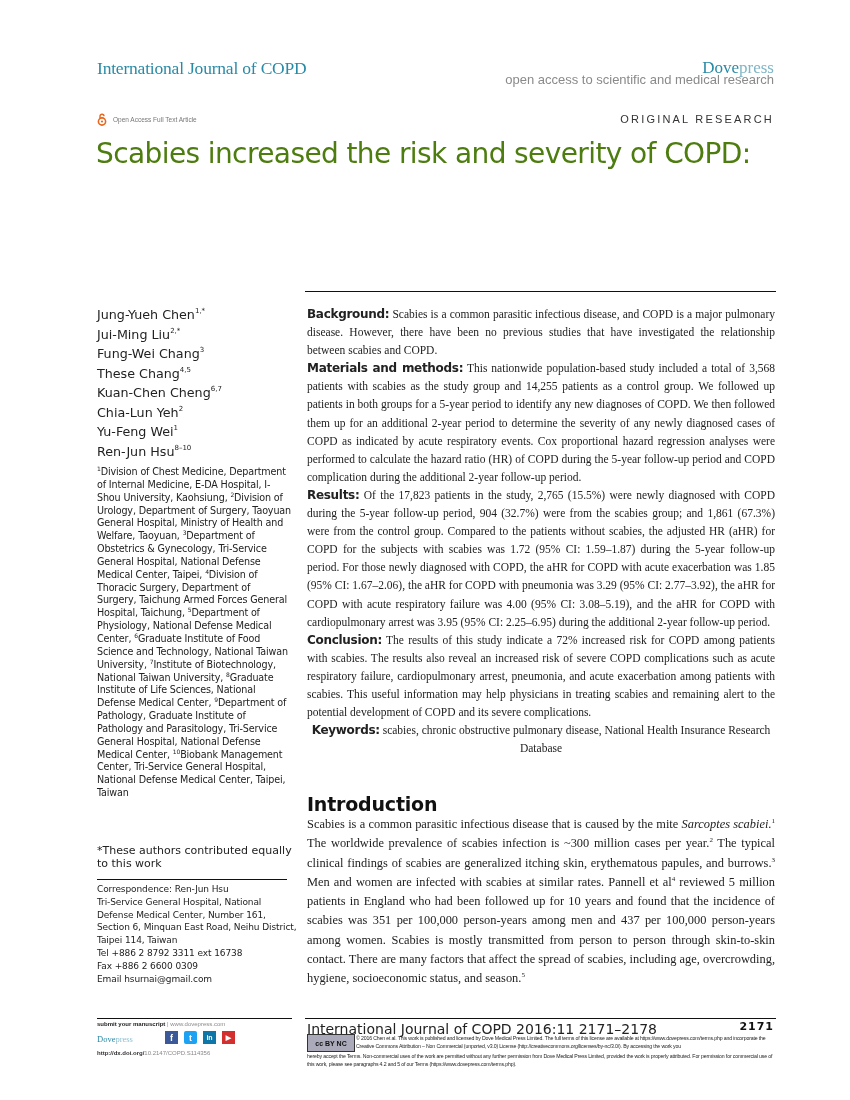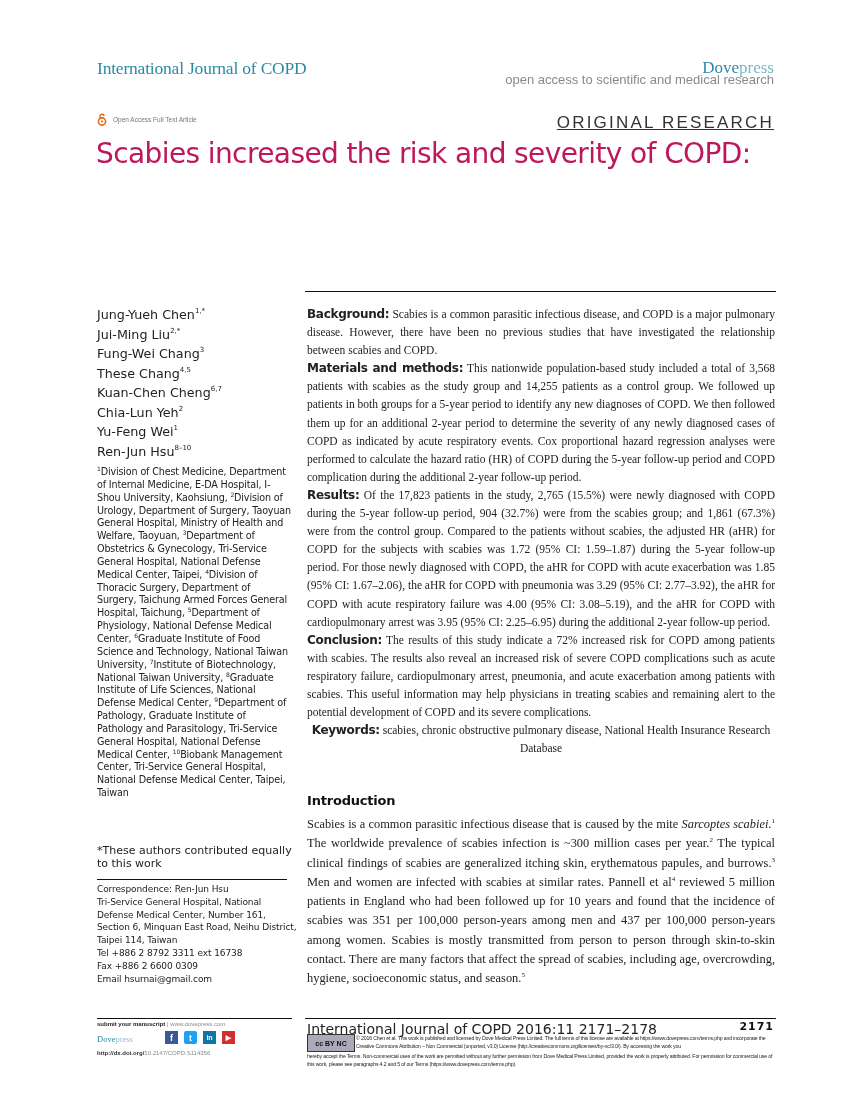--- a/index.html
+++ b/index.html
@@ -4,34 +4,34 @@
 <style>
   html, body { margin:0; padding:0; background:#ffffff; }
   body { width:850px; height:1100px; position:relative; overflow:hidden; color:#1a1a1a; }
   .abs { position:absolute; }
   .journal-name { left:97px; top:58px; font-family:"Liberation Serif", serif; font-size:17.5px; color:#2a8aa6; letter-spacing:-0.2px; }
   .dovepress { right:76px; top:58px; font-family:"Liberation Serif", serif; font-size:17px; color:#2a8aa6; }
   .dovepress .press { color:#7fb5c6; }
   .tagline { right:76px; top:72px; font-family:Liberation Sans, sans-serif; font-size:13px; color:#8a8a8a; }
   .oa-row { left:97px; top:113px; display:flex; align-items:center; gap:6px; font-family:"Liberation Sans", sans-serif; font-size:6.5px; color:#777; }
   .oa-icon { width:10px; height:13px; }
-  .orig { right:76px; top:113px; font-family:"Liberation Sans", sans-serif; font-size:17px; letter-spacing:2.2px; color:#333;text-decoration:underline; }
-  .title { left:96px; top:135px; font-family:"DejaVu Sans", sans-serif; font-size:28px; line-height:38px; color:#be185d; letter-spacing:-0.6px; width:700px; font-weight:normal; }
+  .orig { right:76px; top:113px; font-family:"Liberation Sans", sans-serif; font-size:11px; letter-spacing:2.2px; color:#333; }
+  .title { left:96px; top:135px; font-family:"DejaVu Sans", sans-serif; font-size:28px; line-height:38px; color:#4d7c0f; letter-spacing:-0.6px; width:700px; font-weight:normal; }
   .top-rule { left:305px; top:291px; width:471px; height:1px; background:#111; }
   .authors { left:97px; top:305px; font-family:"DejaVu Sans", sans-serif; font-size:12.7px; line-height:19.5px; color:#222; }
   .authors sup { font-size:7px; vertical-align:6px; line-height:0; }
   .affil { left:97px; top:466px; width:195px; font-family:"DejaVu Sans", sans-serif; font-size:9.6px; line-height:12.85px; color:#222; letter-spacing:-0.15px; }
   .affil sup { font-size:6px; vertical-align:4px; line-height:0; }
   .equal { left:97px; top:845px; width:195px; font-family:"DejaVu Sans", sans-serif; font-size:11px; line-height:12.85px; color:#222; }
   .left-rule { left:97px; top:879px; width:190px; height:1px; background:#111; }
   .corr { left:97px; top:883px; width:200px; font-family:"DejaVu Sans", sans-serif; font-size:9px; line-height:12.8px; color:#222; letter-spacing:-0.1px; }
   .abstract { left:307px; top:305px; width:468px; font-family:"Liberation Serif", serif; font-size:11.5px; line-height:18.1px; color:#222; text-align:justify; }
   .abstract p { margin:0; }
   .abstract .lbl { font-family:"DejaVu Sans", sans-serif; font-weight:bold; font-size:12px; letter-spacing:-0.3px; }
-  .intro-h { left:307px; top:793px; font-family:"DejaVu Sans", sans-serif; font-weight:bold; font-size:13px; color:#111; letter-spacing:-0.2px; }
+  .intro-h { left:307px; top:793px; font-family:"DejaVu Sans", sans-serif; font-weight:bold; font-size:19px; color:#111; letter-spacing:-0.2px; }
   .intro { left:307px; top:815px; width:468px; font-family:"Liberation Serif", serif; font-size:12.4px; line-height:19.3px; color:#222; text-align:justify; }
   .intro sup { font-size:7px; vertical-align:5px; line-height:0; }
   .footer-rule-left { left:97px; top:1018px; width:195px; height:1px; background:#111; }
   .footer-rule-right { left:305px; top:1018px; width:471px; height:1px; background:#111; }
   .submit { left:97px; top:1021px; font-family:"Liberation Sans", sans-serif; font-size:6px; color:#222; }
   .submit .url { color:#8a8a8a; }
   .dp-small { left:97px; top:1034px; font-family:"Liberation Serif", serif; font-size:8.5px; color:#2a8aa6; }
   .dp-small .press { color:#8fbfcf; }
   .social { left:165px; top:1031px; display:flex; gap:6px; }
   .social span { display:inline-flex; align-items:center; justify-content:center; width:13px; height:13px; color:#fff; font-family:"Liberation Sans", sans-serif; font-weight:bold; font-size:9px; }

